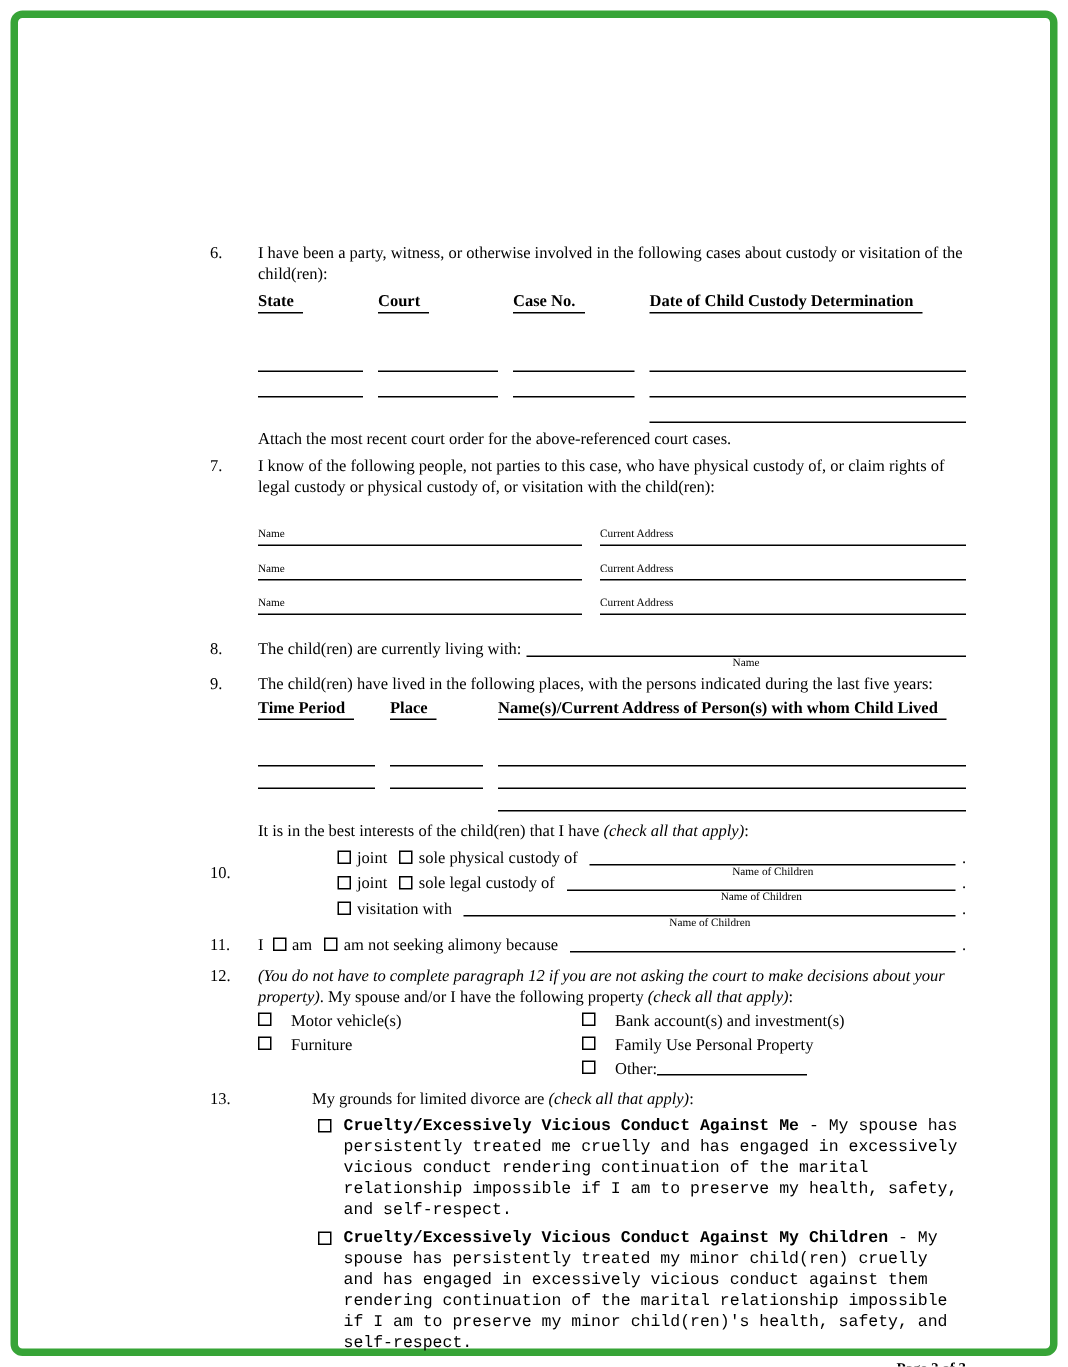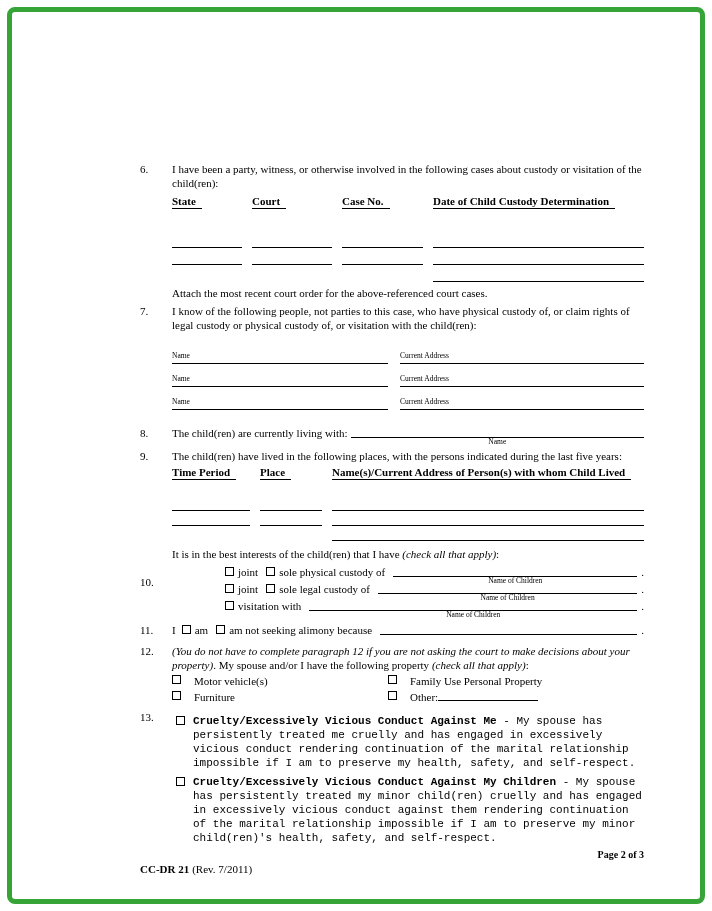--- a/index.html
+++ b/index.html
@@ -245,35 +245,40 @@
             <span>Motor vehicle(s)</span>
           </div>
           <div class="opt">
             <span class="cb"></span>
             <span>Furniture</span>
           </div>
         </div>
         <div class="col right">
           <div class="opt">
             <span class="cb"></span>
+            <span>Bank account(s) and investment(s)</span>
+          </div>
+          <div class="opt">
+            <span class="cb"></span>
             <span>Family Use Personal Property</span>
           </div>
           <div class="opt">
             <span class="cb"></span>
             <span>Other:</span>
             <span class="oline"></span>
           </div>
         </div>
       </div>
     </div>
   </div>
 
-  <div class="item" style="margin-top:4px;">
+  <div class="item" style="margin-top:4px;gap:36px;">
     <span class="num">13.</span>
     <div class="body">
+      <p><span>My grounds for limited divorce are </span><span class="it">(check all that apply)</span><span>:</span></p>
       <div class="ground">
         <span class="cb"></span>
         <p class="gtext"><span class="bold">Cruelty/Excessively Vicious Conduct Against Me</span><span> - My spouse has persistently treated me cruelly and has engaged in excessively vicious conduct rendering continuation of the marital relationship impossible if I am to preserve my health, safety, and self-respect.</span></p>
       </div>
       <div class="ground" style="margin-top:5px;">
         <span class="cb"></span>
         <p class="gtext"><span class="bold">Cruelty/Excessively Vicious Conduct Against My Children</span><span> - My spouse has persistently treated my minor child(ren) cruelly and has engaged in excessively vicious conduct against them rendering continuation of the marital relationship impossible if I am to preserve my minor child(ren)'s health, safety, and self-respect.</span></p>
       </div>
     </div>
   </div>

